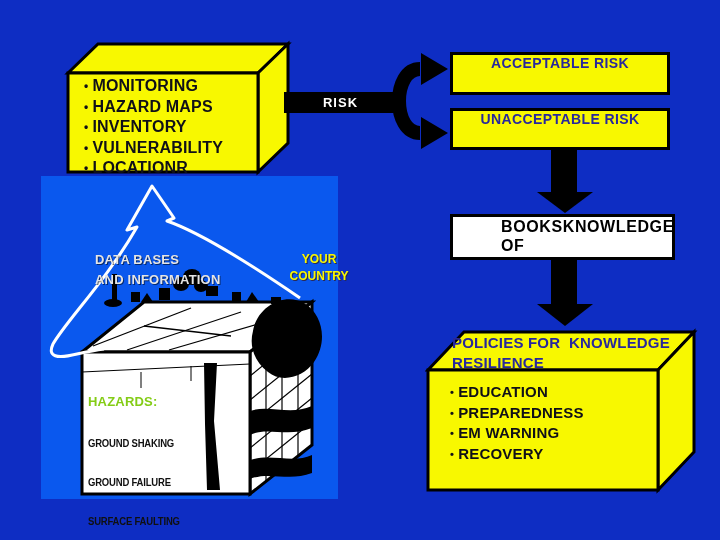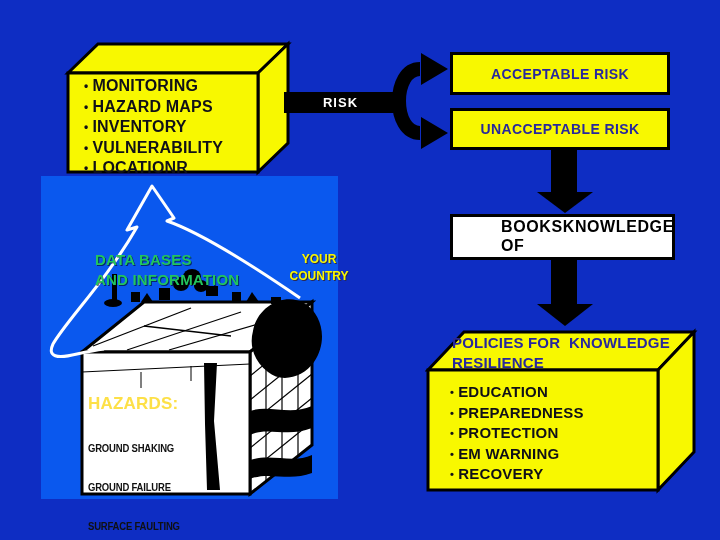--- a/index.html
+++ b/index.html
@@ -4,21 +4,21 @@
 <style>
   html,body{margin:0;padding:0;background:#000;}
   .slide{
     position:relative;width:720px;height:540px;overflow:hidden;
     background:#0e2dc3;
     font-family:"Liberation Sans", sans-serif;font-weight:700;
   }
   .abs{position:absolute;}
   .ybox{
     background:#f8f800;border:3px solid #000;box-sizing:border-box;
-    display:flex;align-items:center;justify-content:center;
+    display:flex;align-items:flex-start;justify-content:center;
     color:#28289c;font-size:14px;letter-spacing:.4px;
   }
   .blist{list-style:none;margin:0;padding:0;color:#101018;}
   .blist li{white-space:pre-wrap;}
   .blist li::before{content:"\2022";font-size:.75em;margin-right:4px;vertical-align:1px;}
   .mon-list{font-size:16px;line-height:19.5px;letter-spacing:.2px;}
   .pol-list{font-size:15px;line-height:19.6px;letter-spacing:.2px;}
   .riskbar{
     background:#000;color:#fff;font-size:13px;letter-spacing:1px;
     display:flex;align-items:center;justify-content:center;
@@ -28,28 +28,28 @@
     color:#000;font-size:16px;line-height:19px;letter-spacing:.6px;
     display:flex;flex-direction:row;justify-content:center;
     padding-left:50px;
   }
   .pol-title{
     color:#28289c;font-size:15px;line-height:20px;letter-spacing:.2px;
   }
   .pol-title div{white-space:pre-wrap;}
   .img-area{background:#0a58ee;}
   .db-text{
-    color:#22c55e;font-size:15px;line-height:20px;letter-spacing:.2px;
+    color:#e5e5e5;font-size:13px;line-height:20px;letter-spacing:.2px;
     text-shadow:1px 1px 0 rgba(0,0,0,.55);
   }
   .yc-text{
     color:#f8f800;font-size:12px;line-height:17px;text-align:center;
     text-shadow:1px 1px 0 #2a2a55;
   }
-  .hz-title{color:#fde047;font-size:17px;letter-spacing:.2px;}
+  .hz-title{color:#84cc16;font-size:13px;letter-spacing:.2px;}
   .hz-list{
     list-style:none;margin:2px 0 0;padding:0;color:#101010;
     font-size:10px;line-height:13px;letter-spacing:-.2px;
     transform:scaleX(.95);transform-origin:left top;white-space:pre;
   }
 </style>
 </head>
 <body>
 
 <div class="slide">
@@ -185,18 +185,17 @@
     <polygon points="233,42 269,4 269,124 233,162" fill="#f8f800" stroke="#000" stroke-width="3"></polygon>
     <rect x="3" y="42" width="230" height="120" fill="#f8f800" stroke="#000" stroke-width="3"></rect>
   </svg>
   <div class="abs pol-title" style="left:452px;top:333px;width:240px;">
     <div>POLICIES FOR  KNOWLEDGE</div>
     <div>RESILIENCE</div>
   </div>
   <ul class="abs blist pol-list" style="left:450px;top:382px;width:205px;">
     <li>EDUCATION</li>
     <li>PREPAREDNESS</li>
-    <li>PROTECTION</li>
     <li>EM WARNING</li>
     <li>RECOVERY</li>
   </ul>
 
 </div>
 
 </body></html>

